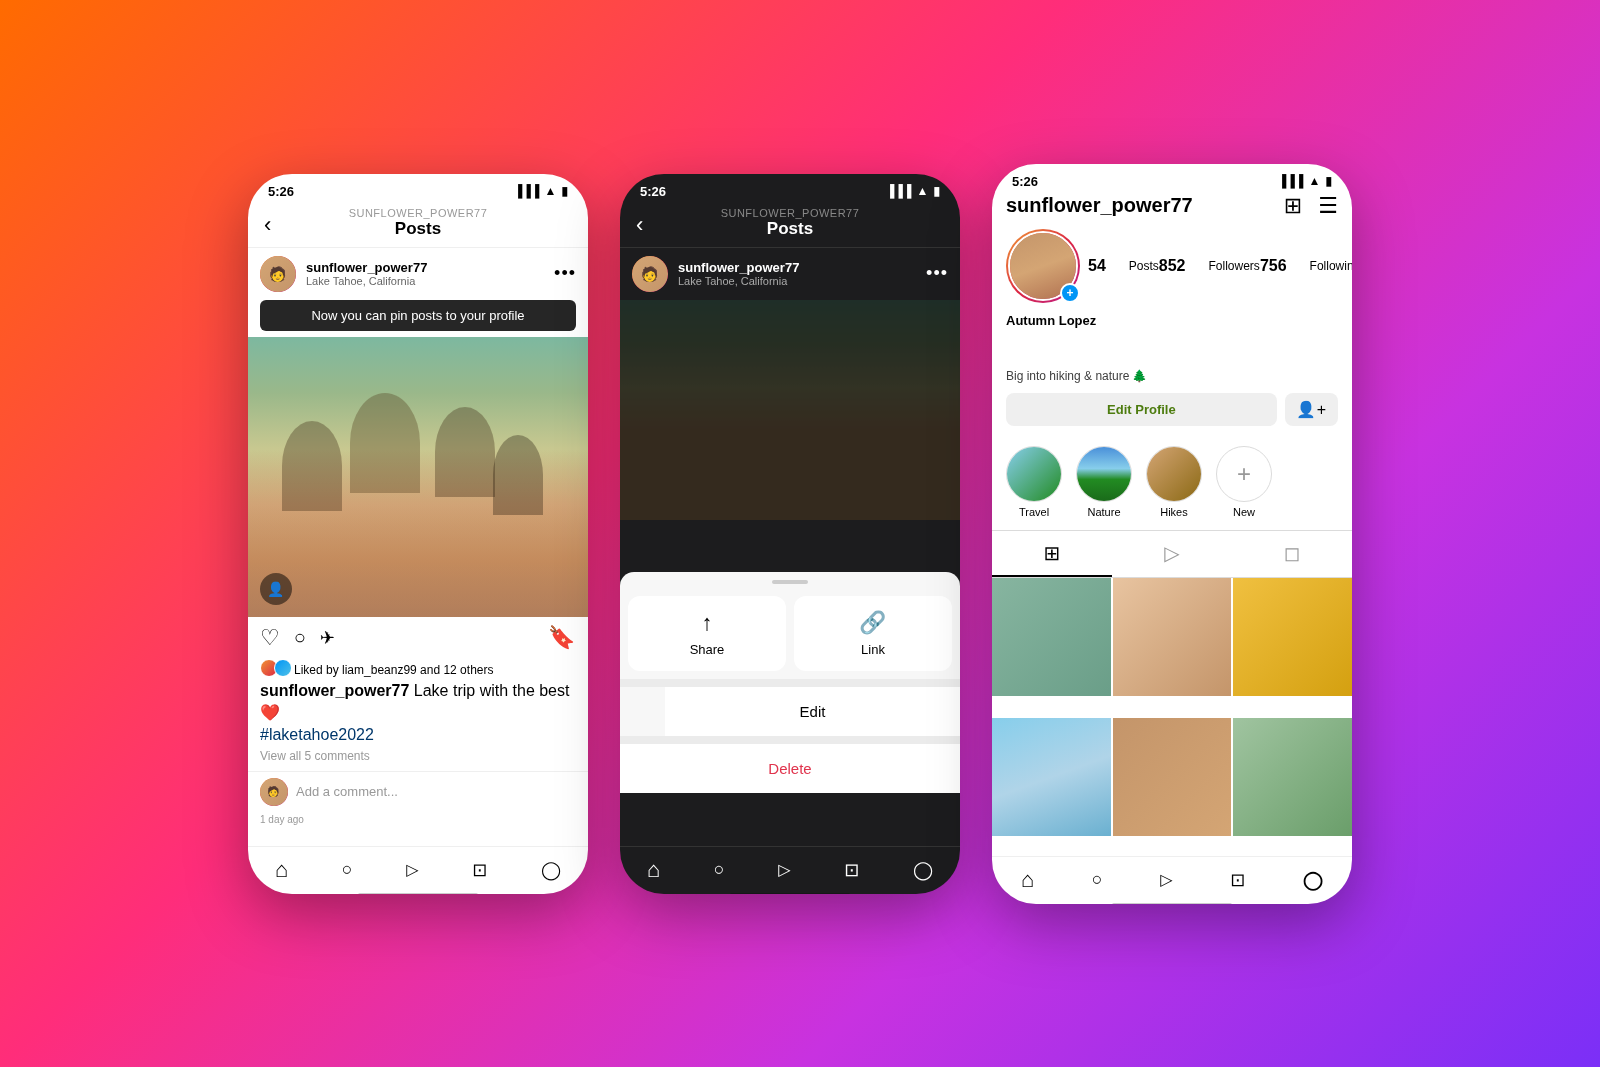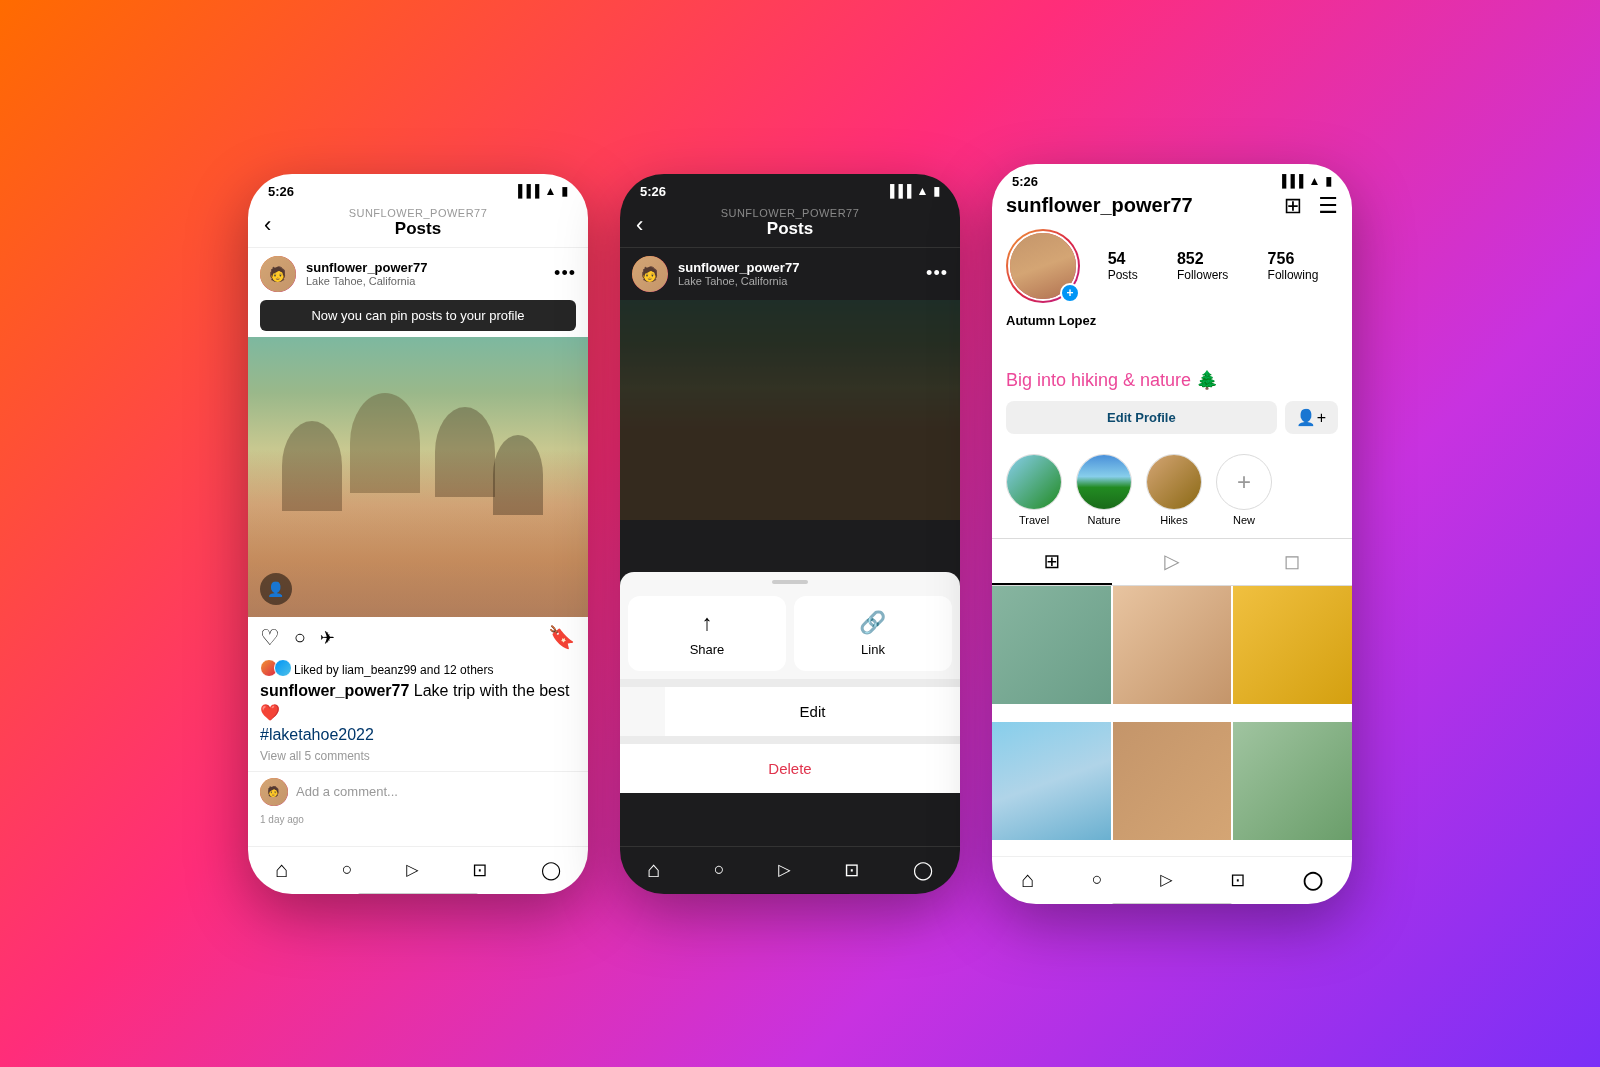--- a/index.html
+++ b/index.html
@@ -427,58 +427,59 @@
       font-size: 12px;
       font-weight: 700;
     }
     .profile-counts {
       display: flex;
       flex: 1;
       justify-content: space-around;
     }
     .profile-count-item {
       display: flex;
-      flex-direction: column;
-      align-items: flex-start;
+      flex-direction: row;
+      align-items: center;
+      gap: 23px;
     }
     .profile-count-num {
       font-size: 16px;
       font-weight: 700;
       color: #000;
     }
     .profile-count-label {
       font-size: 12px;
       color: #000;
     }
     .profile-bio-name {
       font-size: 13px;
       font-weight: 600;
       color: #000;
       margin-bottom: 2px;
     }
     .profile-bio-text {
-      font-size: 18px;
-      color: #ec4899;
+      font-size: 12px;
+      color: #404040;
       margin-bottom: 10px;
       margin-top: 41px;
     }
     .profile-actions {
       display: flex;
       gap: 8px;
       margin-bottom: 12px;
     }
     .edit-profile-btn {
       flex: 1;
       background: #efefef;
       border: none;
       border-radius: 8px;
       padding: 7px 0;
       font-size: 13px;
       font-weight: 600;
-      color: #0c4a6e;
+      color: #4d7c0f;
       text-align: center;
     }
     .add-person-btn {
       background: #efefef;
       border: none;
       border-radius: 8px;
       padding: 7px 12px;
       font-size: 16px;
       color: #000;
     }

